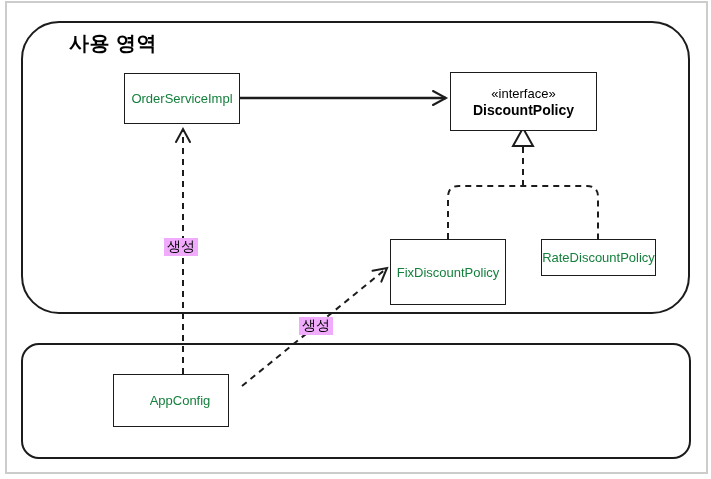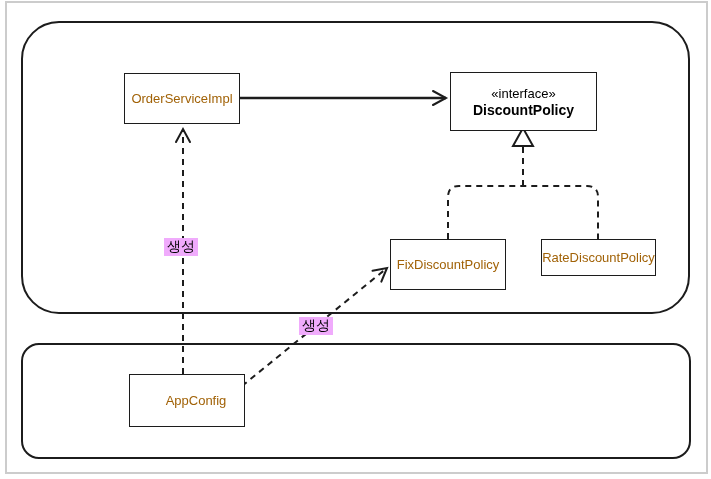--- a/index.html
+++ b/index.html
@@ -71,42 +71,42 @@
     display: flex;
     flex-direction: column;
     align-items: center;
     justify-content: center;
     text-align: center;
     z-index: 2;
     box-sizing: border-box;
   }
   .node .name {
     font-size: 13px;
-    color: #a16207;
+    color: #15803d;
     white-space: nowrap;
     text-align: center;
   }
   .node .stereotype {
     font-size: 13px;
     color: #000000;
     white-space: nowrap;
     line-height: 17px;
   }
   .node .name-bold {
     font-size: 14px;
     font-weight: bold;
     color: #000000;
     white-space: nowrap;
     line-height: 17px;
   }
   .node-order   { left: 124px; top: 73px;  width: 116px; height: 51px; }
   .node-policy  { left: 450px; top: 72px;  width: 147px; height: 59px; }
-  .node-fix     { left: 390px; top: 239px; width: 116px; height: 51px; }
+  .node-fix     { left: 390px; top: 239px; width: 116px; height: 66px; }
   .node-rate    { left: 541px; top: 239px; width: 115px; height: 37px; }
-  .node-config  { left: 129px; top: 374px; width: 116px; height: 53px; padding-left: 18px; }
+  .node-config  { left: 113px; top: 374px; width: 116px; height: 53px; padding-left: 18px; }
 
   .edge-label {
     position: absolute;
     font-size: 14px;
     color: #000000;
     background: #f0abfc;
     padding: 0 3px;
     z-index: 3;
     white-space: nowrap;
   }
@@ -116,20 +116,21 @@
 </head>
 <body>
 
 <div class="stage">
 
   <div class="outer-frame"></div>
 
   <div class="region region-usage"></div>
   <div class="region region-config"></div>
 
+  <div class="region-title usage">사용 영역</div>
 
   <svg class="connectors" width="711" height="479" viewBox="0 0 711 479">
     <defs>
       <marker id="arrowOpen" markerUnits="userSpaceOnUse" markerWidth="22" markerHeight="22" refX="16" refY="10" orient="auto">
         <path d="M3,3 L16,10 L3,17" fill="none" stroke="#1c1c1c" stroke-width="2" stroke-linecap="round" stroke-linejoin="miter"></path>
       </marker>
     </defs>
 
     <line x1="240" y1="98" x2="446" y2="98" stroke="#1c1c1c" stroke-width="2.5" marker-end="url(#arrowOpen)"></line>
 

